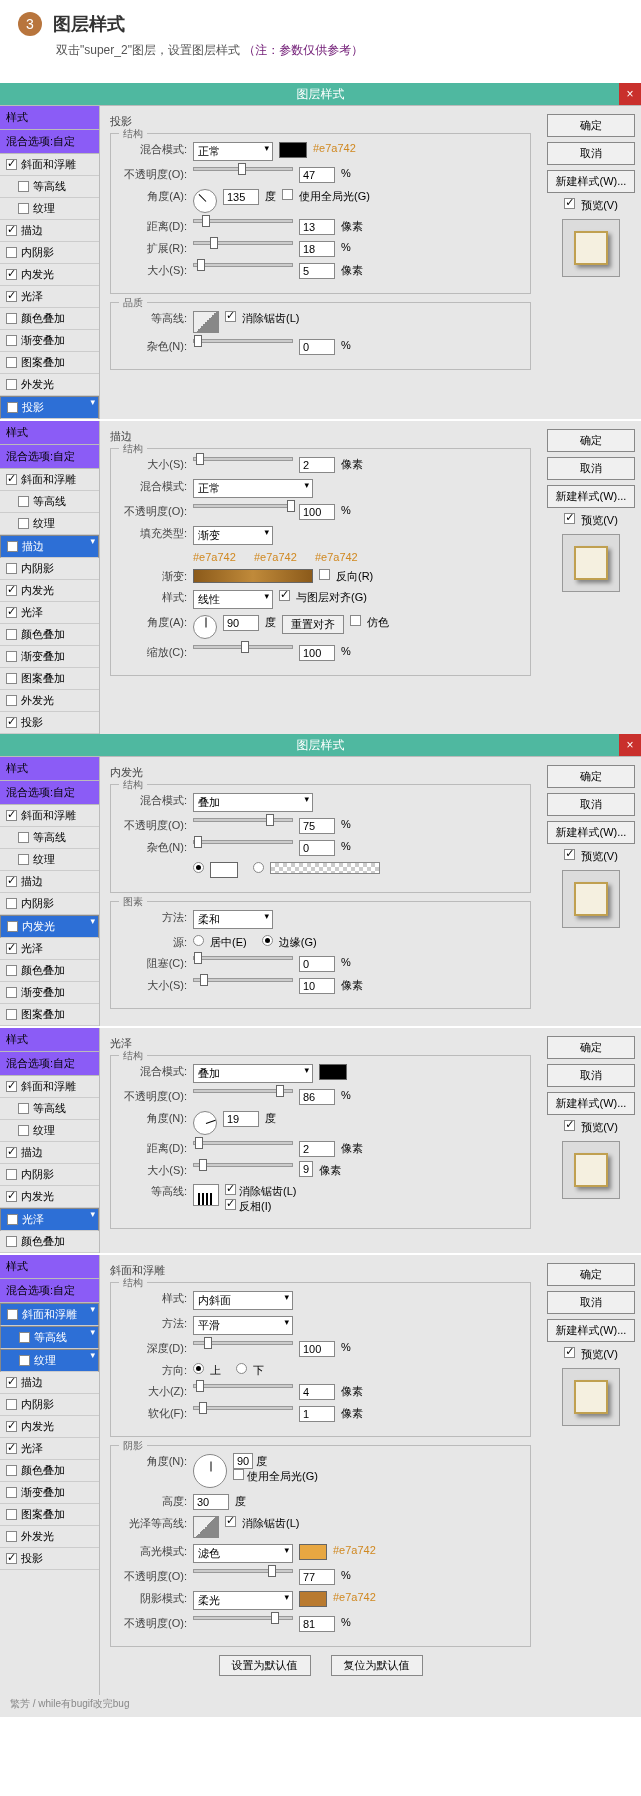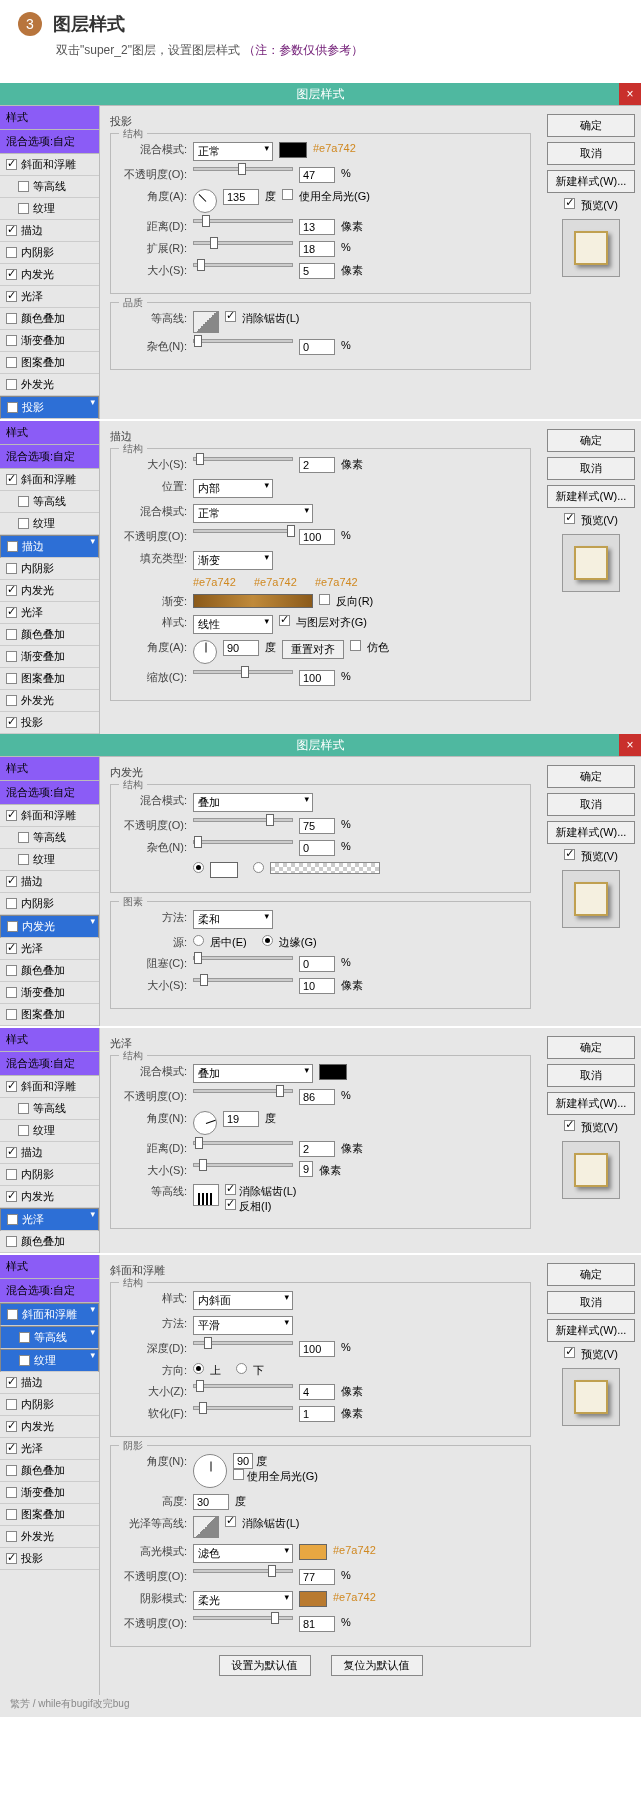--- a/index.html
+++ b/index.html
@@ -261,24 +261,20 @@
         <div class="leg">结构</div>
       <div class="row">
           <label>大小(S):</label>
           <span class="slider">
             <span class="th" style="left:2%"></span>
           </span>
           <span class="num">2</span>
           <span>像素</span>
         </div>
       <div class="row">
-          <label>位置:</label>
-          <span class="sel">内部</span>
-        </div>
-      <div class="row">
           <label>混合模式:</label>
           <span class="sel" style="min-width:120px">正常</span>
         </div>
       <div class="row">
           <label>不透明度(O):</label>
           <span class="slider">
             <span class="th" style="left:95%"></span>
           </span>
           <span class="num">100</span>
           <span>%</span>

